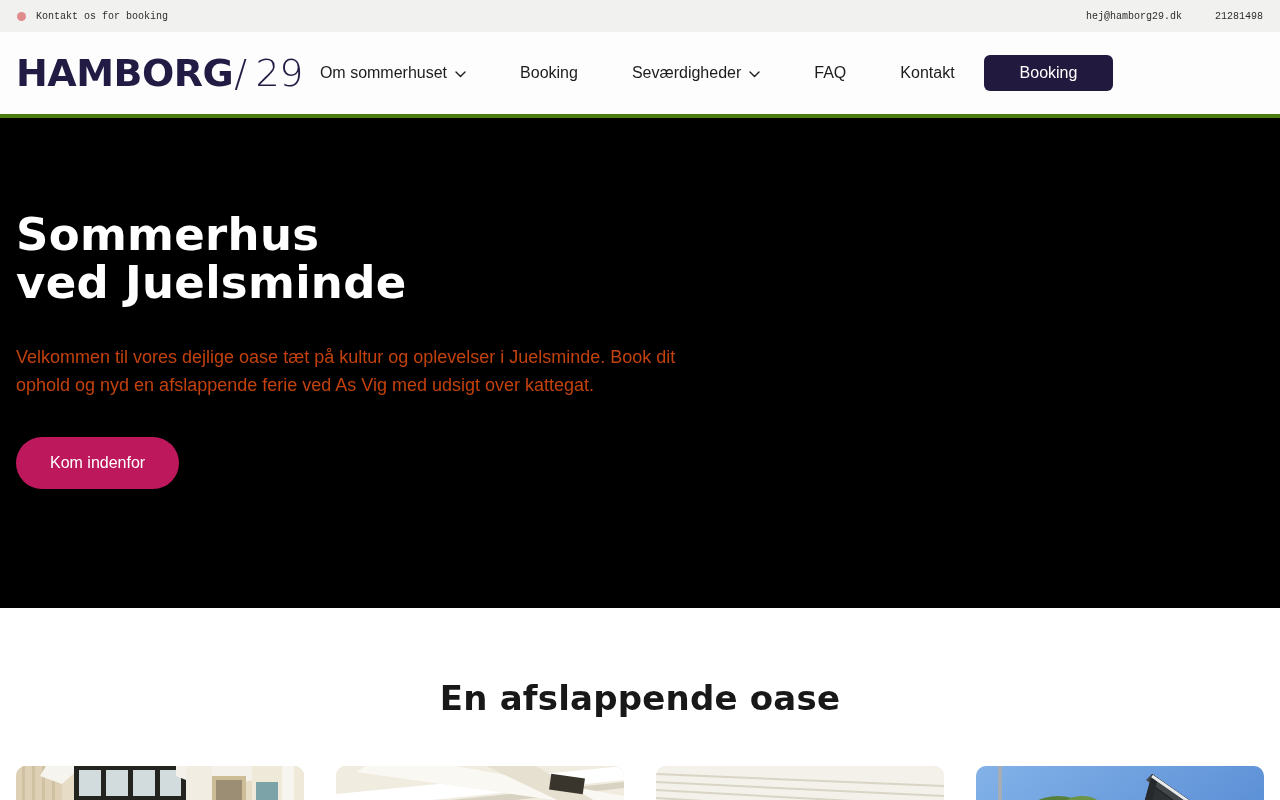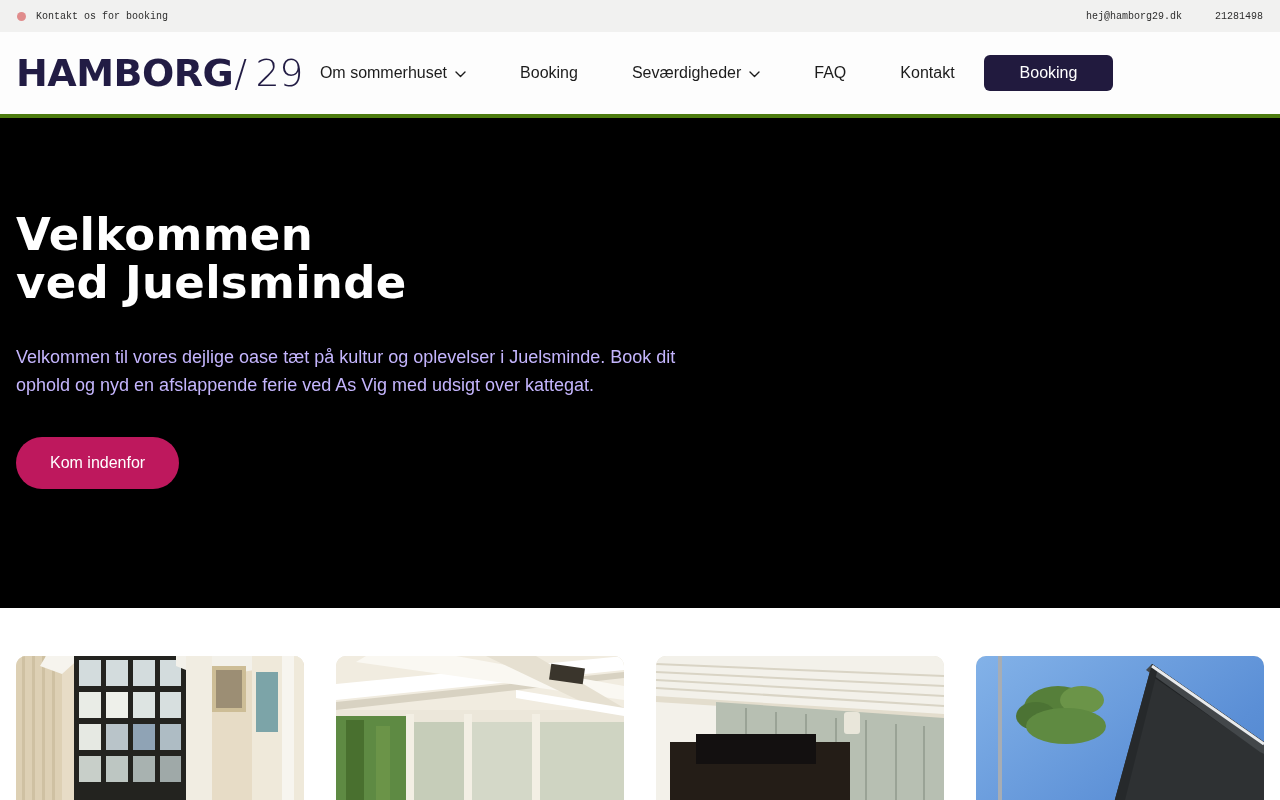--- a/index.html
+++ b/index.html
@@ -53,21 +53,21 @@
   
   .hero { height: 490px; background: #000000; padding: 0 16px; overflow: hidden; }
   .hero-title {
     margin: 0; padding-top: 93px;
     font-family: "DejaVu Sans", sans-serif; font-weight: 800;
     font-size: 45px; line-height: 1.07; color: #ffffff; letter-spacing: 0.3px;
   }
   .hero-title span { display: block; }
   .hero-text {
     margin: 36px 0 0; max-width: 692px;
-    font-size: 18px; line-height: 1.56; color: #c4b5fd;
+    font-size: 18px; line-height: 1.56; color: #c2410c;
   }
   .cta {
     margin-top: 38px; display: inline-block;
     background: #be185d; color: #ffffff; font-size: 16px;
     font-family: "Liberation Sans", sans-serif;
     padding: 17px 34px; border: none; border-radius: 28px; cursor: pointer;
   }
 
   
   .oasis-heading {
@@ -127,28 +127,29 @@
     </a>
     <a class="nav-link">
       <span>Kontakt</span>
     </a>
     <button class="booking-btn">Booking</button>
   </nav>
 </header>
 
 <section class="hero">
   <h1 class="hero-title">
-    <span>Velkommen</span>
+    <span>Sommerhus</span>
     <span>ved Juelsminde</span>
   </h1>
   <p class="hero-text">Velkommen til vores dejlige oase tæt på kultur og oplevelser i Juelsminde. Book dit ophold og nyd en afslappende ferie ved As Vig med udsigt over kattegat.</p>
   <button class="cta">Kom indenfor</button>
 </section>
 
 <section>
+  <h2 class="oasis-heading">En afslappende oase</h2>
 
   <div class="gallery">
 
     <figure>
       <svg viewBox="0 0 288 220" preserveAspectRatio="none">
         <rect width="288" height="220" fill="#e7dcc6"></rect>
         <rect x="0" y="0" width="46" height="220" fill="#ddd0b4"></rect>
         <rect x="6" y="0" width="3" height="220" fill="#cfc1a2"></rect>
           <rect x="16" y="0" width="3" height="220" fill="#cfc1a2"></rect>
         <rect x="26" y="0" width="3" height="220" fill="#cfc1a2"></rect>

